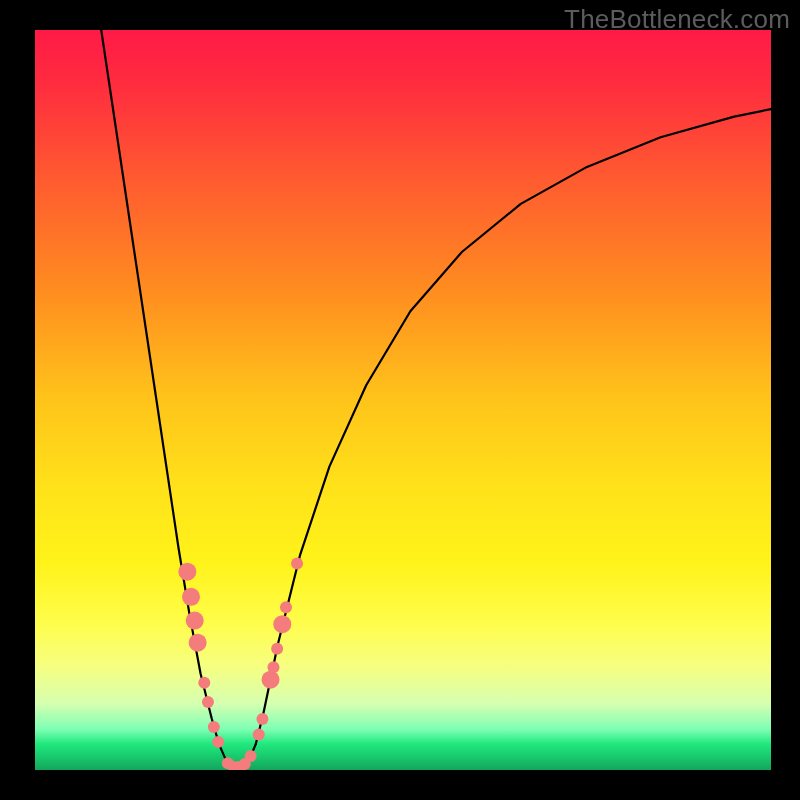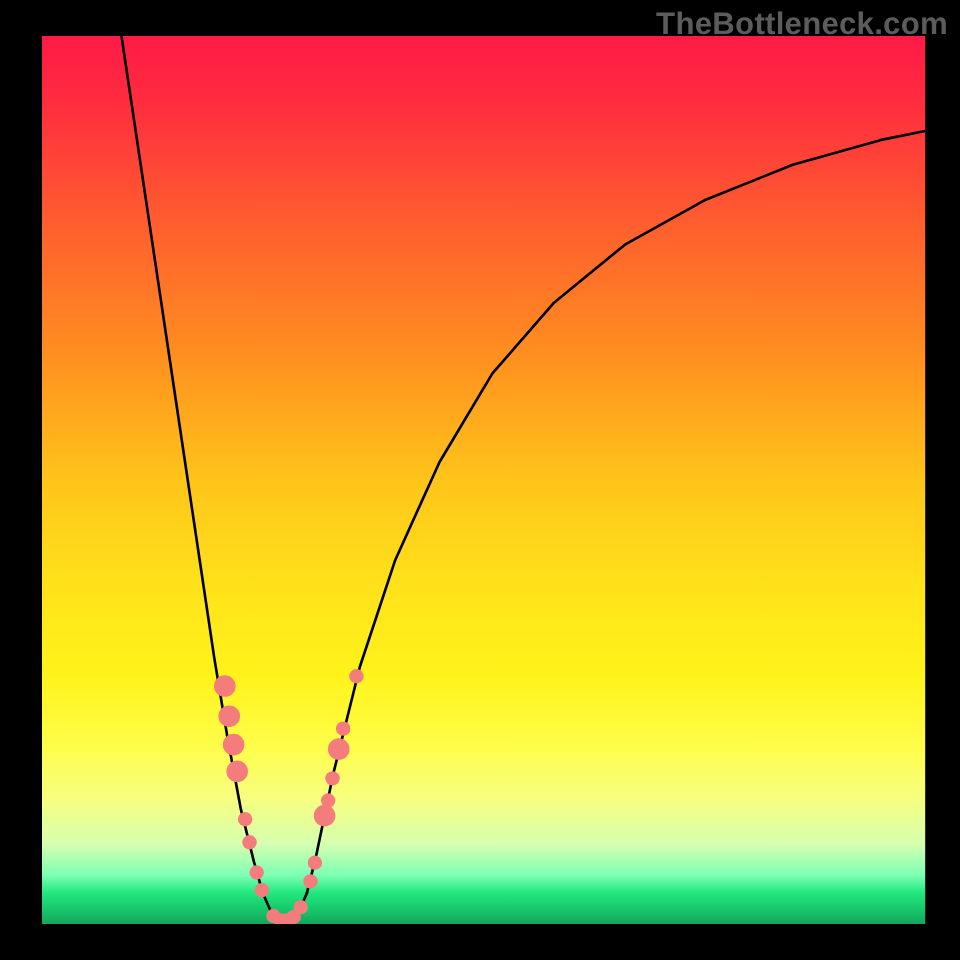--- a/index.html
+++ b/index.html
@@ -16,21 +16,21 @@
     height: 800px;
     background: #000;
   }
   .watermark {
     position: absolute;
     top: 4px;
     right: 10px;
     font-family: Arial, Helvetica, sans-serif;
     font-size: 26px;
     color: #5c5c5c;
-    font-weight: 700;
+    font-weight: 400;
     letter-spacing: 0.2px;
   }
   svg {
     display: block;
   }
 </style>
 </head>
 <body>
 <div class="canvas">
 

